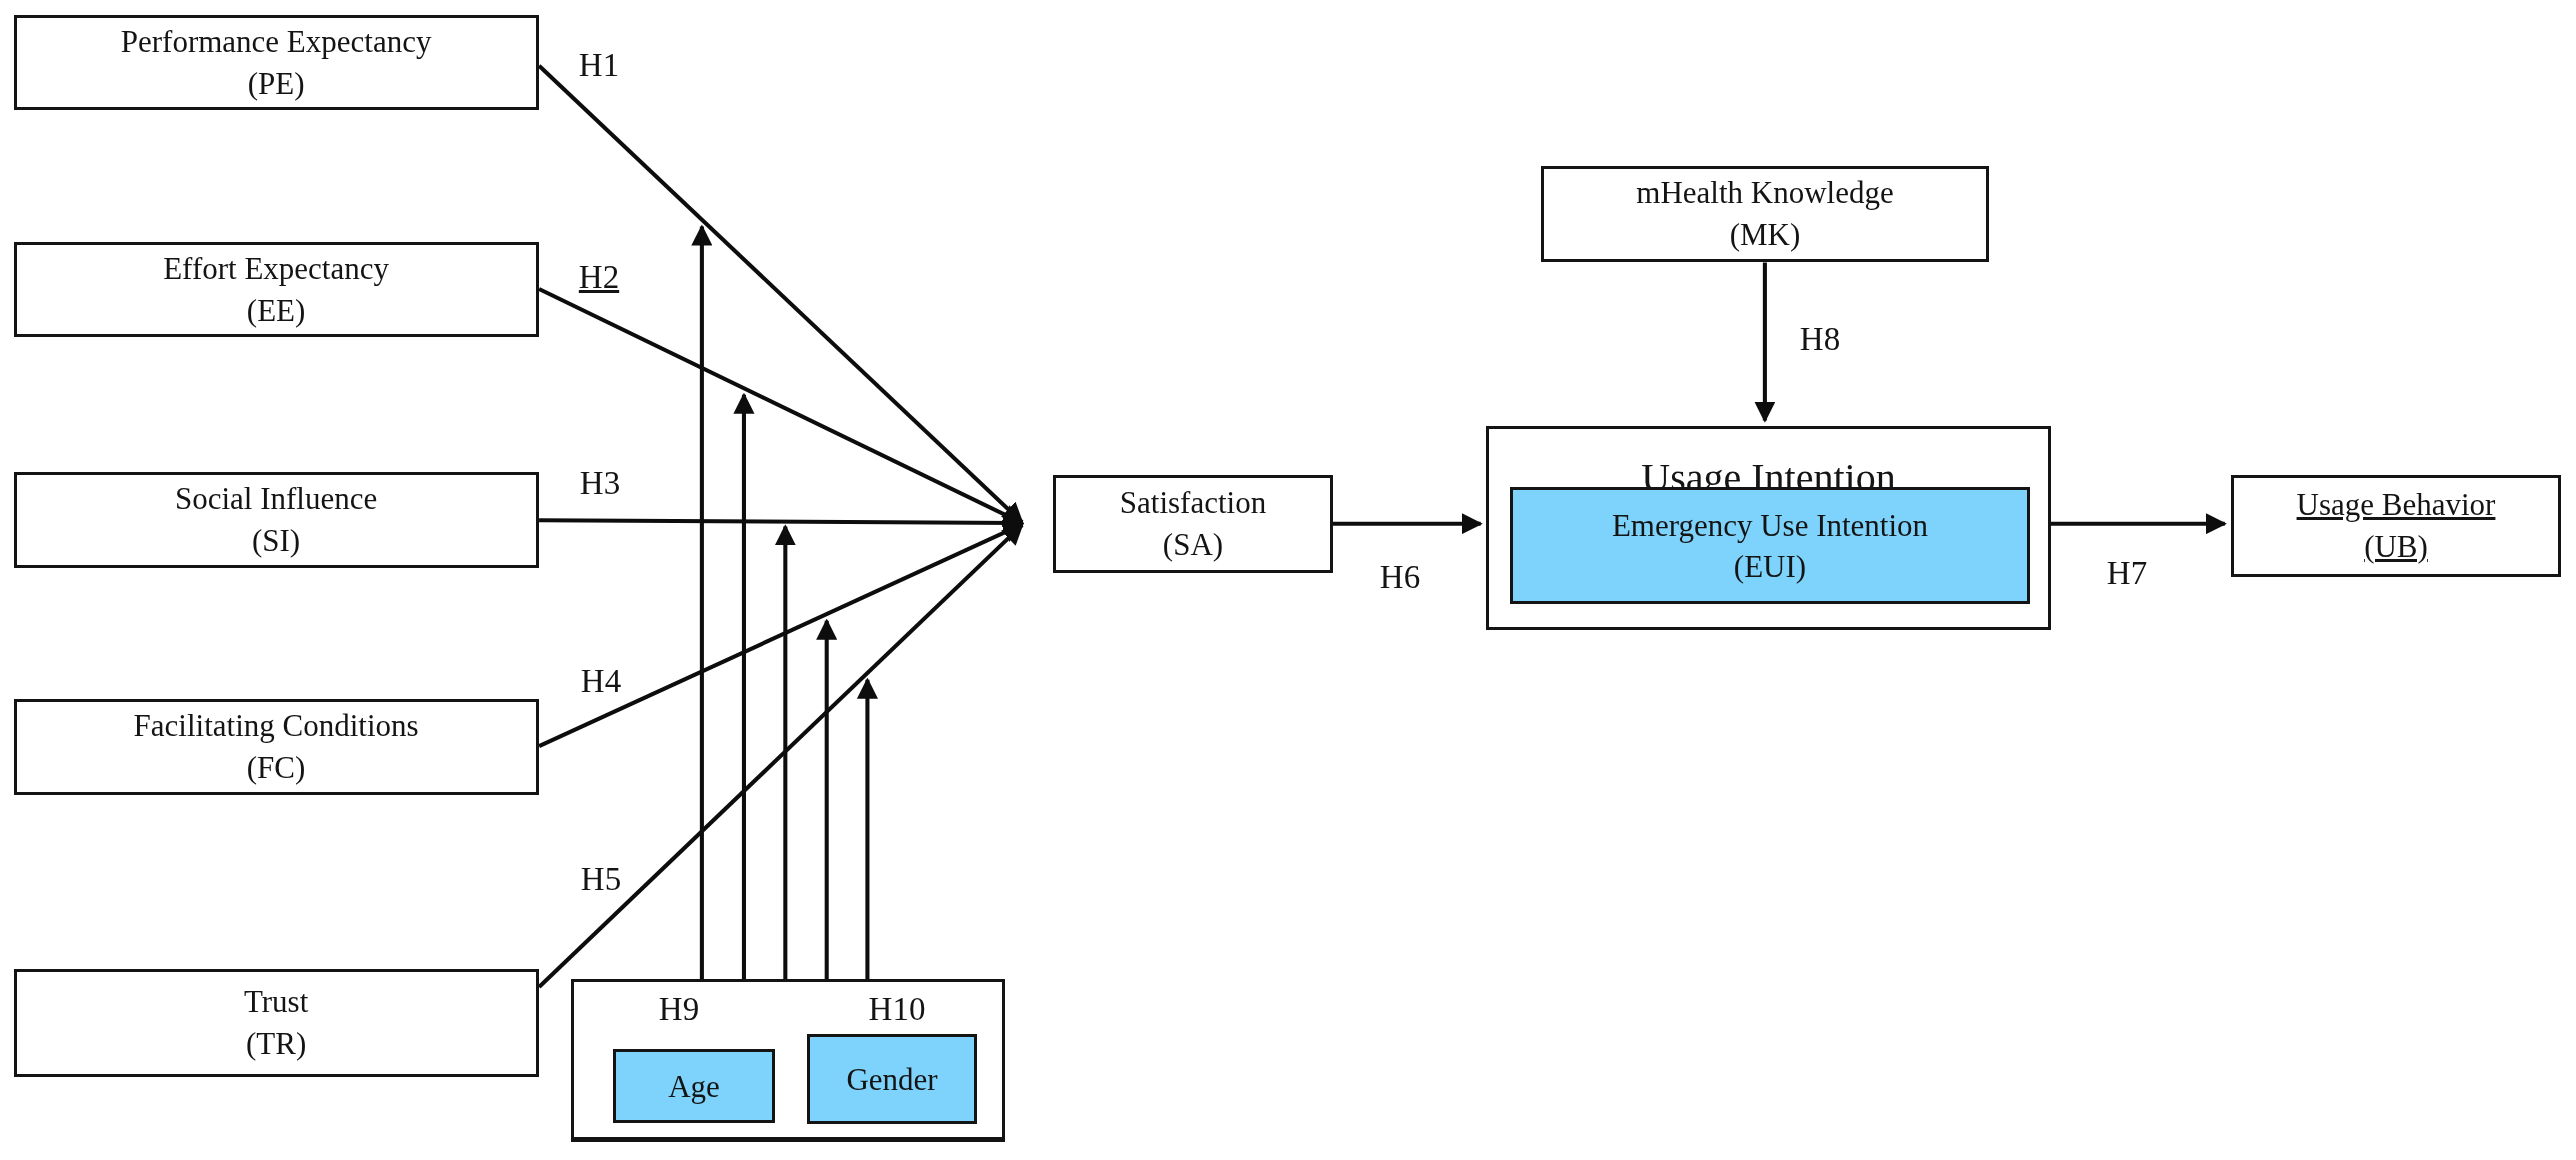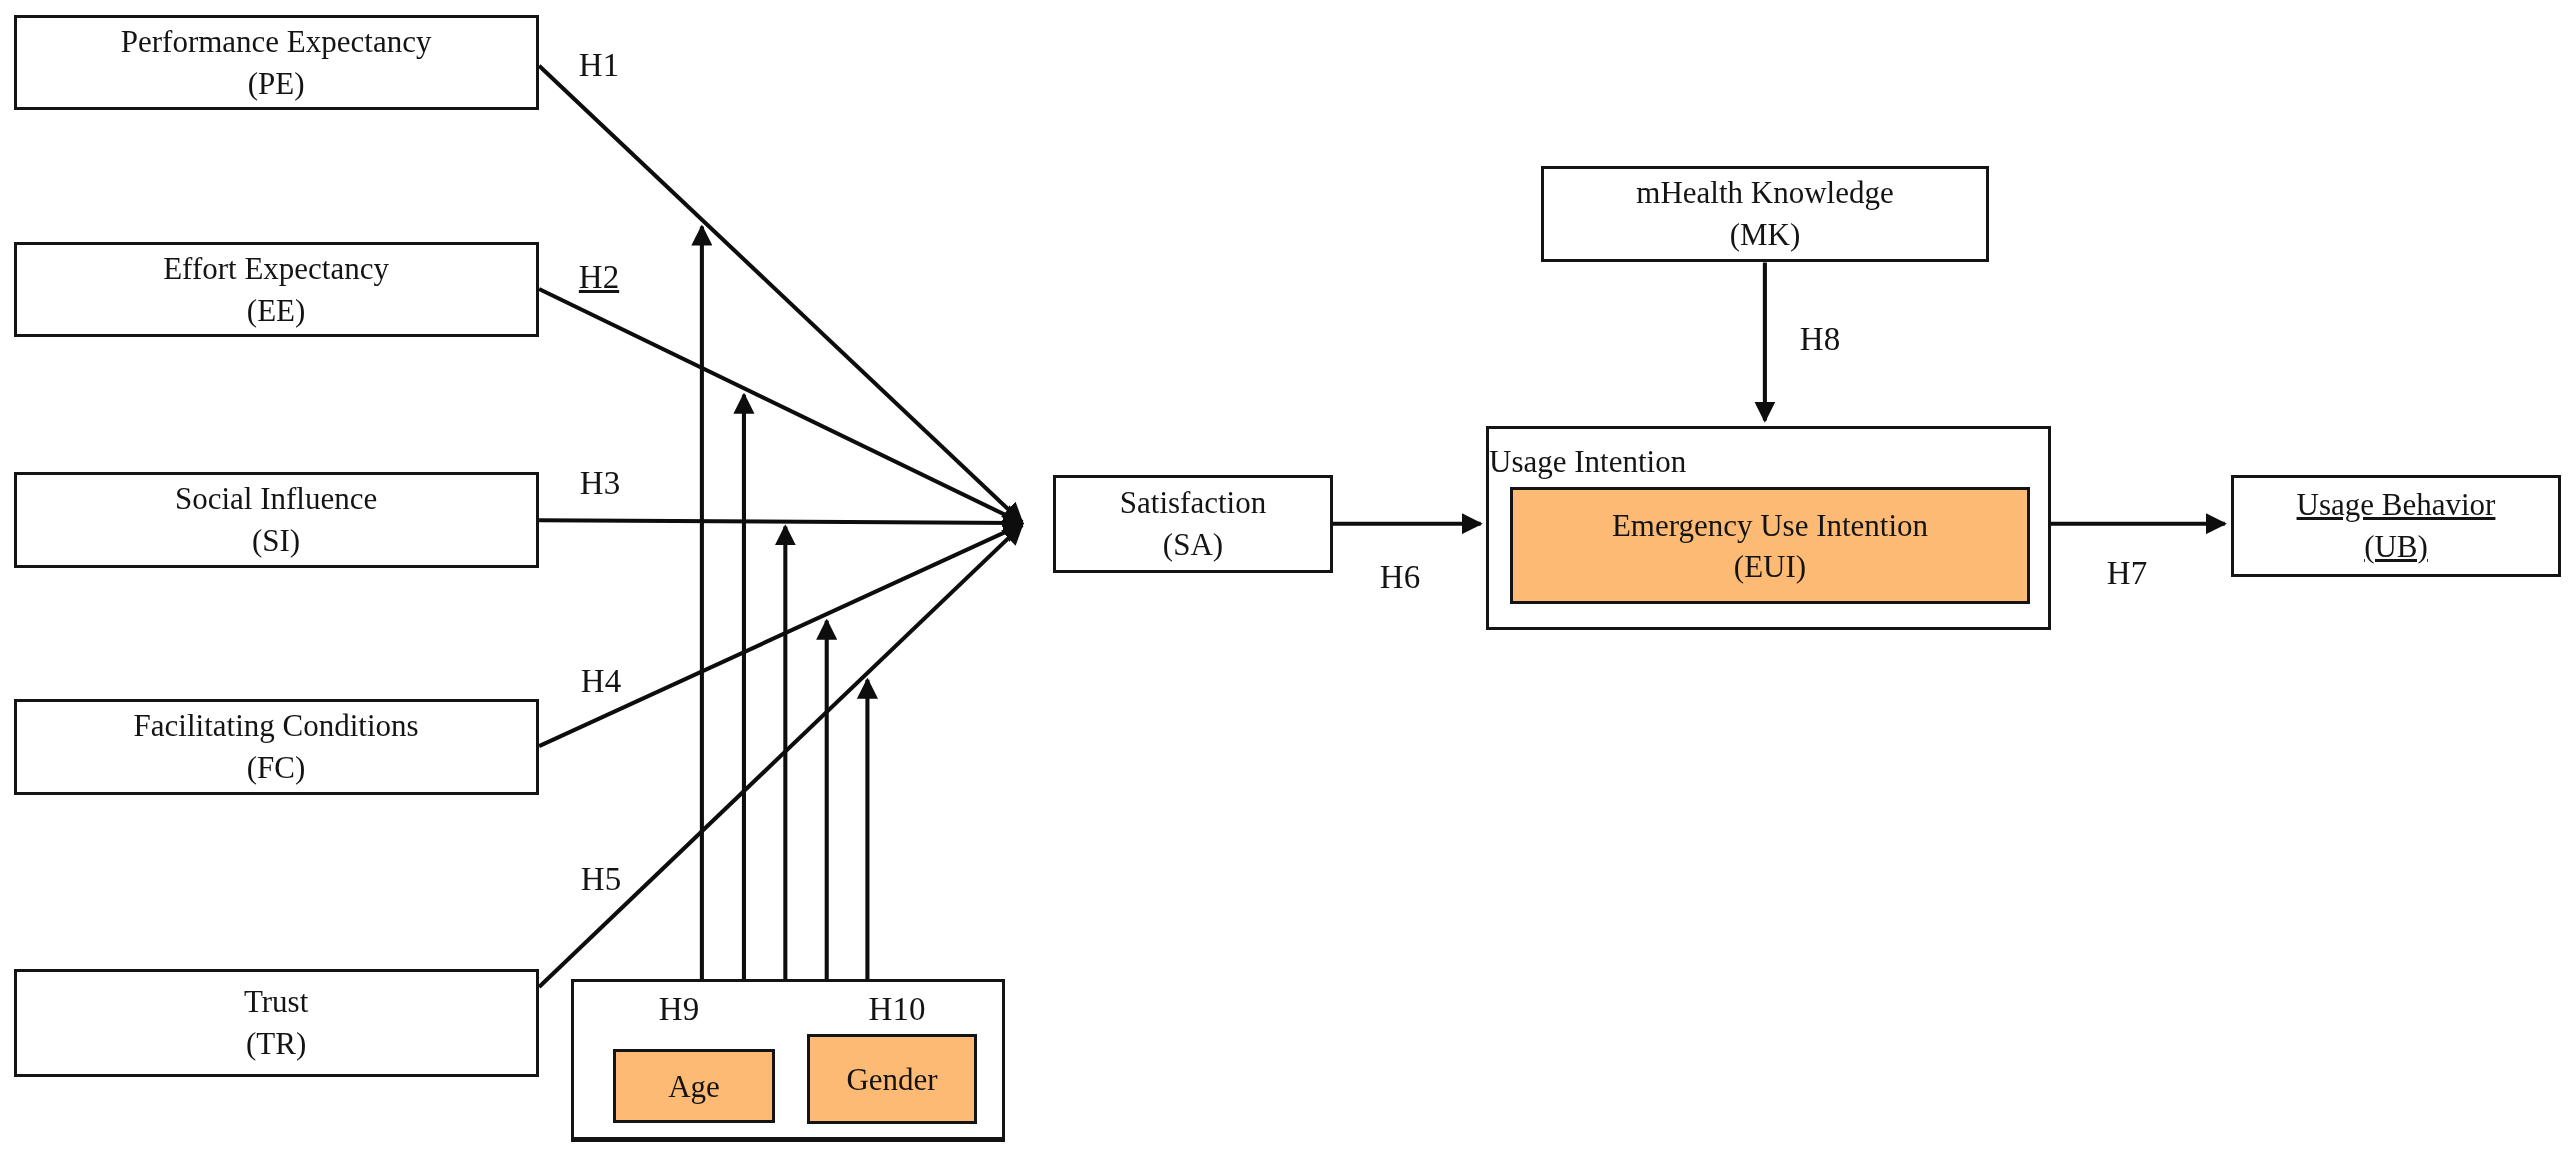--- a/index.html
+++ b/index.html
@@ -43,30 +43,31 @@
   }
   .box .bl { white-space: nowrap; }
   .group-box {
     position: absolute;
     box-sizing: border-box;
     border: 3.4px solid #141414;
     background: #ffffff;
     z-index: 2;
   }
   .group-box .group-title {
-    font-size: 31px;
+    text-align: center;
+    font-size: 40px;
     line-height: 35px;
-    padding-top: 15px;
+    padding-top: 31px;
     white-space: nowrap;
   }
   .inner-box {
     position: absolute;
     box-sizing: border-box;
     border: 3.4px solid #141414;
-    background: #fdba74;
+    background: #7dd3fc;
     display: flex;
     flex-direction: column;
     align-items: center;
     justify-content: center;
     text-align: center;
     font-size: 31px;
     line-height: 41px;
   }
   .mod-box {
     position: absolute;

